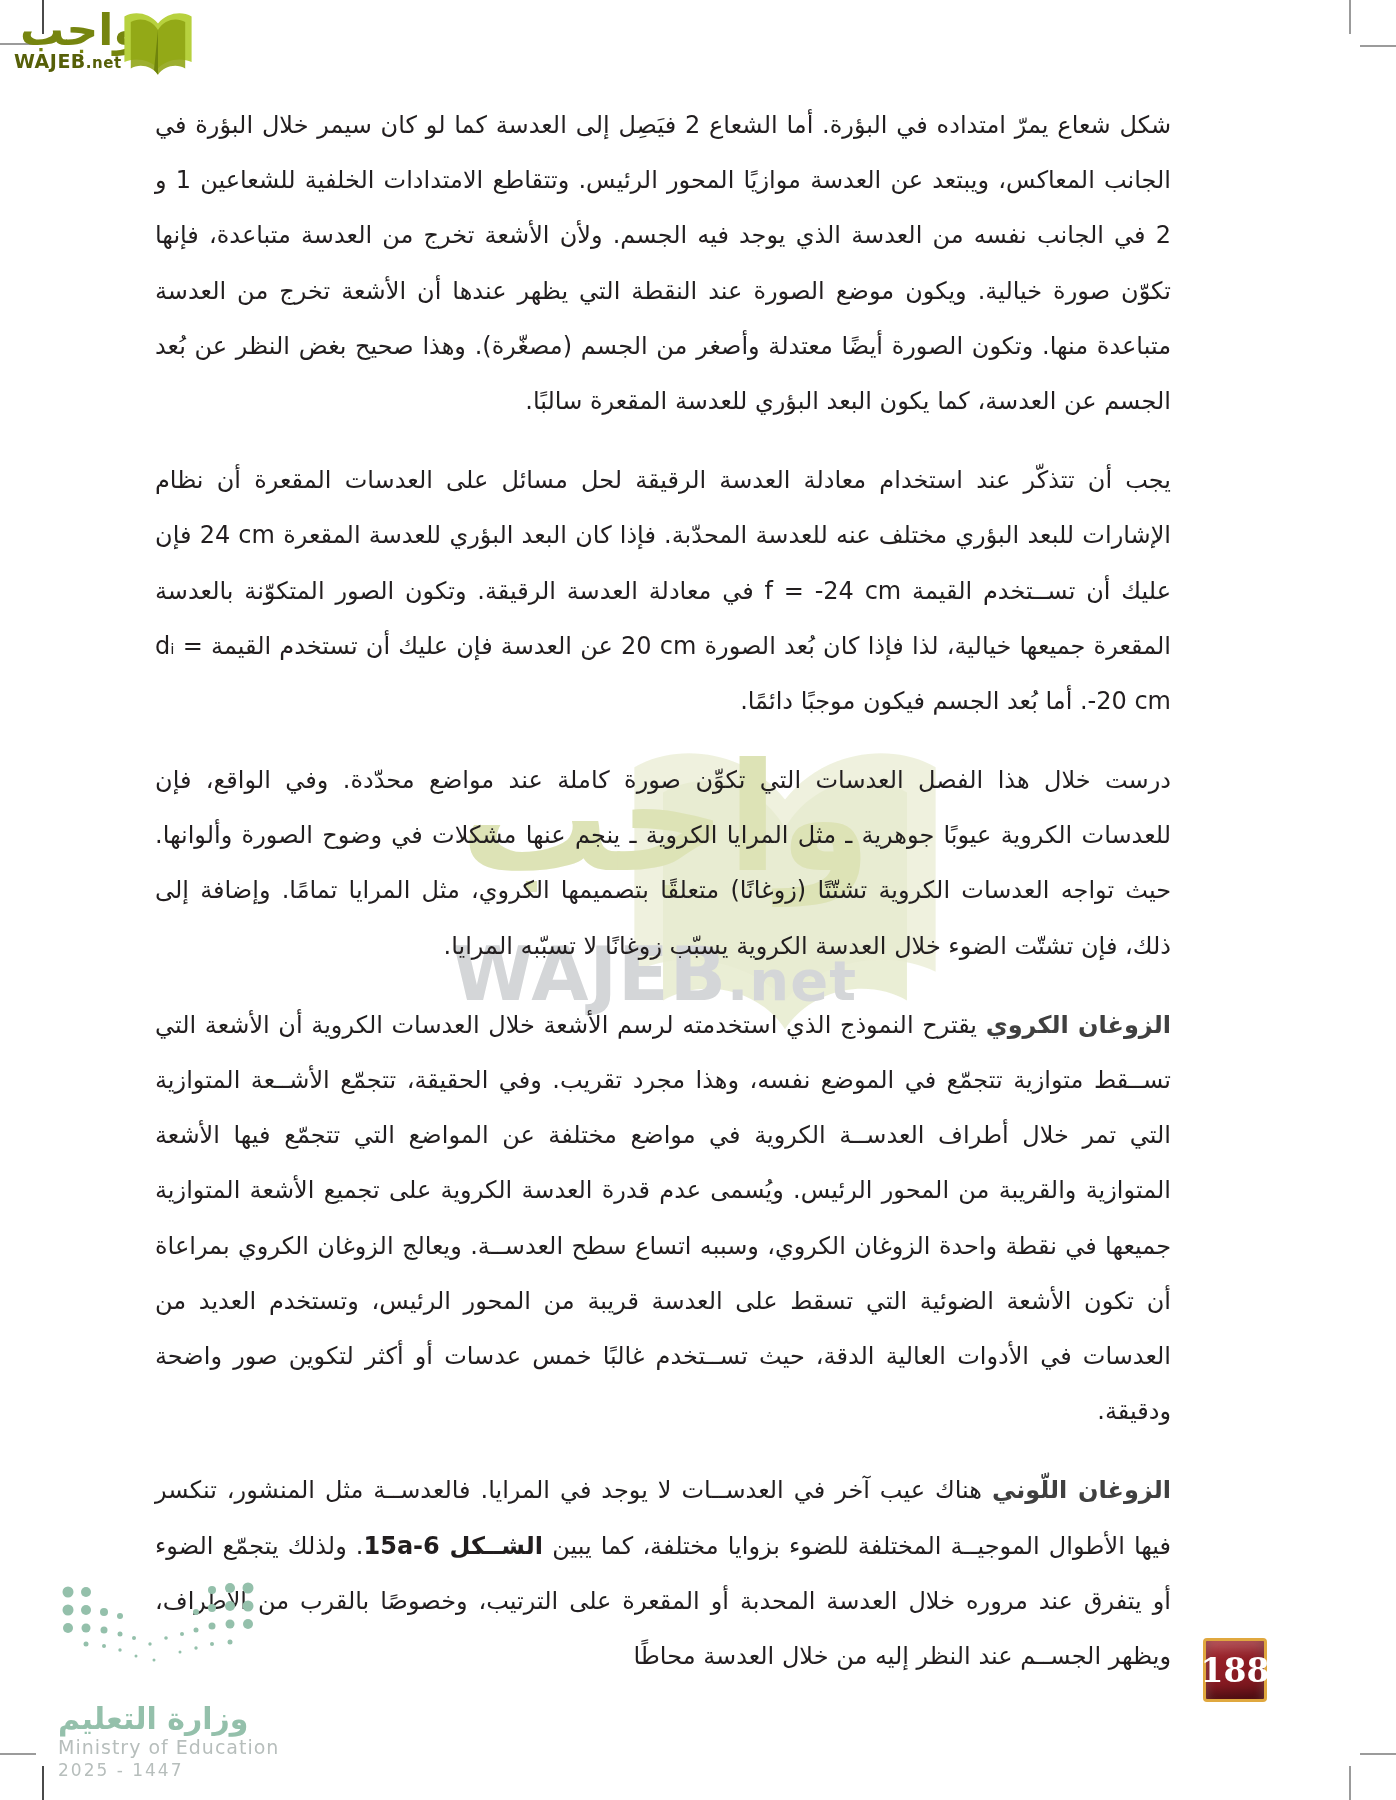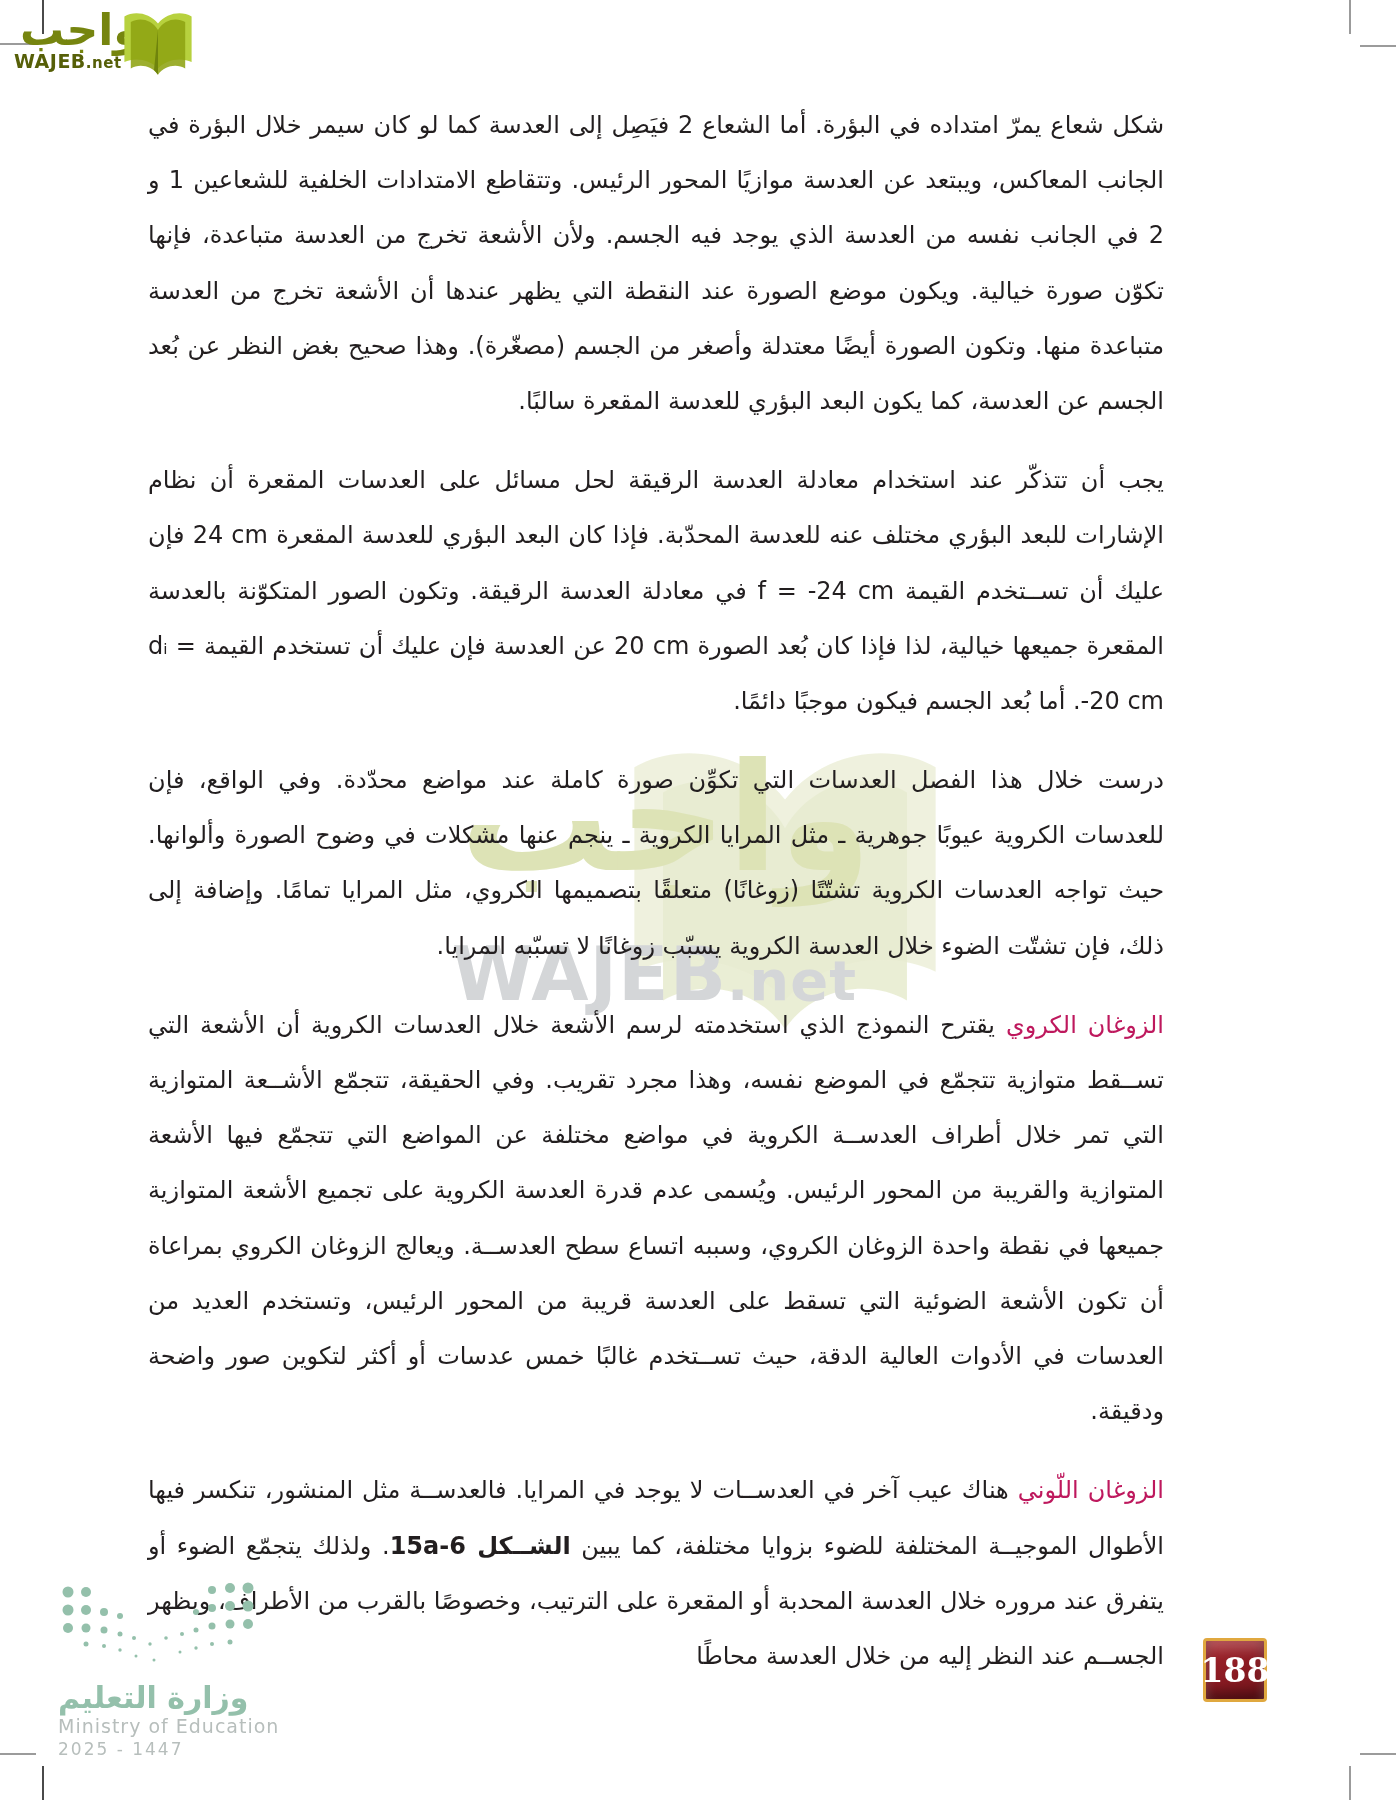--- a/index.html
+++ b/index.html
@@ -25,34 +25,34 @@
   
   .watermark{position:absolute;left:430px;top:735px;width:720px;height:340px;pointer-events:none;}
   .wm-book{position:absolute;left:130px;top:0;opacity:.55;}
   .wm-ar{position:absolute;left:30px;top:8px;font-size:150px;font-weight:bold;
     color:#dde3b6;line-height:150px;}
   .wm-en{position:absolute;left:22px;top:196px;font-size:74px;font-weight:bold;
     color:#d4d6d8;letter-spacing:1px;}
   .wm-en .tld{font-size:56px;}
 
   
-  .content{position:absolute;left:148px;top:98px;width:1016px;direction:rtl;
+  .content{position:absolute;left:155px;top:98px;width:1016px;direction:rtl;
     color:#221e1f;font-size:24px;}
   .content p{margin:0 0 24px;text-align:justify;line-height:2.3;}
   .content p.last{margin-bottom:0;}
   .section-heading{direction:rtl;margin:30px 0 22px;line-height:1.3;}
   .section-heading .h-ar{font-size:34px;font-weight:bold;color:#2b3a8f;}
   .section-heading .h-en{font-size:36px;font-weight:bold;color:#2b3a8f;
     font-family:"DejaVu Serif",serif;margin-right:30px;}
-  .term{color:#be185d;font-weight:normal;}
+  .term{color:#404040;font-weight:bold;}
   .figref{font-weight:bold;}
 
   
   .ministry{position:absolute;left:58px;top:1582px;width:250px;}
-  .ministry-ar{margin-top:2px;font-size:30px;font-weight:bold;color:#94c0ab;
+  .ministry-ar{margin-top:23px;font-size:30px;font-weight:bold;color:#94c0ab;
     direction:rtl;text-align:left;width:198px;}
   .ministry-en{font-size:19px;color:#b7bebc;letter-spacing:1px;}
   .ministry-years{margin-top:2px;font-size:17px;color:#b7bebc;letter-spacing:2px;}
 
   
   .page-badge{position:absolute;left:1203px;top:1638px;width:58px;height:58px;
     border-radius:4px;border:3px solid #e0a83f;
     background:linear-gradient(150deg,#a5262e 0%,#8e1c24 45%,#73141b 100%);
     box-shadow:inset 0 9px 12px rgba(255,255,255,.22), inset 0 -8px 12px rgba(0,0,0,.38);
     display:flex;align-items:center;justify-content:center;}

